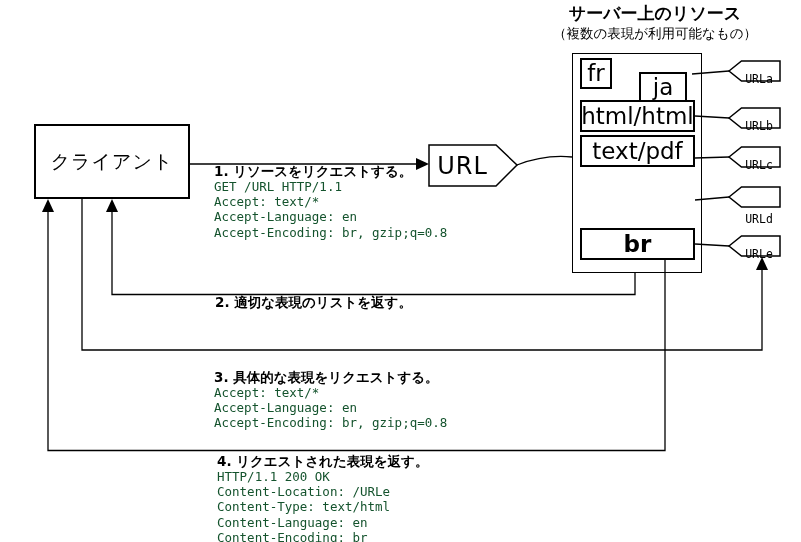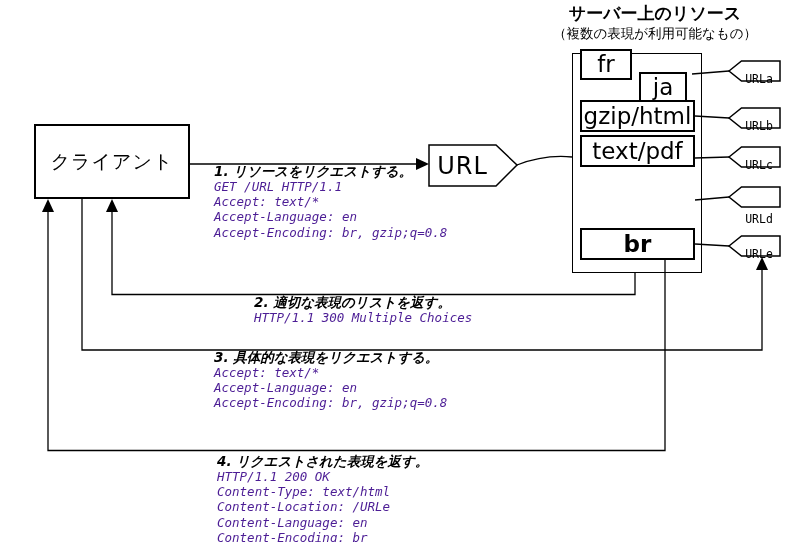--- a/index.html
+++ b/index.html
@@ -13,44 +13,44 @@
 
   
   .hdr{position:absolute;left:500px;top:3px;width:310px;text-align:center;}
   .hdr .t{font-size:17px;font-weight:bold;line-height:21px;}
   .hdr .s{font-size:13.5px;line-height:18px;}
 
   
   #client{left:34px;top:124px;width:156px;height:75px;font-size:19px;font-weight:500;letter-spacing:1px;align-items:center;}
   #server{left:572px;top:53px;width:130px;height:220px;border:1.5px solid #000;background:transparent;}
   .rep{font-size:23px;line-height:1;}
-  #rep-fr{left:580px;top:49px;width:52px;height:31px;}
+  #rep-fr{left:580px;top:58px;width:32px;height:31px;}
   #rep-ja{left:639px;top:72px;width:48px;height:31px;text-align:right;}
   #rep-html{left:580px;top:100px;width:115px;height:32px;}
   #rep-pdf{left:580px;top:135px;width:115px;height:32px;}
   #rep-gzip{left:580px;top:185px;width:115px;height:32px;}
   #rep-br{left:580px;top:228px;width:115px;height:32px;font-weight:bold;}
 
   
   #url-label{left:429px;top:145px;width:67px;height:42px;display:flex;align-items:center;
              justify-content:center;font-size:24px;letter-spacing:1px;}
 
   
   .tag-label{position:absolute;left:738px;width:42px;height:36px;display:flex;align-items:center;
              justify-content:center;font-family:"DejaVu Sans Mono","Liberation Mono",monospace;
              font-size:11.5px;}
   #tag-a{top:61px;} #tag-b{top:108px;} #tag-c{top:147px;} #tag-d{top:201px;} #tag-e{top:236px;}
 
   
-  .step{position:absolute;font-style:italic;}
+  .step{position:absolute;}
   .step-heading{font-size:13.5px;font-weight:bold;line-height:16px;white-space:pre;}
   .mono-line{font-family:"DejaVu Sans Mono","Liberation Mono",monospace;font-size:12.5px;
-             line-height:15.2px;white-space:pre;color:#4c1d95;}
-  #step1{left:214px;top:163px;} #step2{left:215px;top:294px;margin-left:39px;}
-  #step3{left:214px;top:349px;} #step4{left:217px;top:453px;}
+             line-height:15.2px;white-space:pre;color:#14532d;}
+  #step1{left:214px;top:163px;} #step2{left:215px;top:294px;}
+  #step3{left:214px;top:369px;} #step4{left:217px;top:453px;}
 
   svg line,svg path{stroke:#000;stroke-width:1.3;fill:none;}
   svg polygon.head{fill:#000;stroke:none;}
   svg polygon.shape{fill:#fff;stroke:#000;stroke-width:1.5;}
 </style>
 </head>
 <body>
 
 <div id="canvas">
 
@@ -92,52 +92,51 @@
 
   <div class="box" id="client">
     <span>クライアント</span>
   </div>
 
   <div class="abs" id="url-label">URL</div>
 
   <div class="box" id="server"></div>
   <div class="box rep" id="rep-fr">fr</div>
   <div class="box rep" id="rep-ja">ja</div>
-  <div class="box rep" id="rep-html">gzip/html</div>
+  <div class="box rep" id="rep-html">html/html</div>
   <div class="box rep" id="rep-pdf">text/pdf</div>
   <div class="box rep" id="rep-br">br</div>
 
   <div class="tag-label" id="tag-a">URLa</div>
   <div class="tag-label" id="tag-b">URLb</div>
   <div class="tag-label" id="tag-c">URLc</div>
   <div class="tag-label" id="tag-d">URLd</div>
   <div class="tag-label" id="tag-e">URLe</div>
 
   <div class="step" id="step1">
     <div class="step-heading">1. リソースをリクエストする。</div>
     <div class="mono-line">GET /URL HTTP/1.1</div>
     <div class="mono-line">Accept: text/*</div>
     <div class="mono-line">Accept-Language: en</div>
     <div class="mono-line">Accept-Encoding: br, gzip;q=0.8</div>
   </div>
 
   <div class="step" id="step2">
     <div class="step-heading">2. 適切な表現のリストを返す。</div>
-    <div class="mono-line">HTTP/1.1 300 Multiple Choices</div>
   </div>
 
   <div class="step" id="step3">
     <div class="step-heading">3. 具体的な表現をリクエストする。</div>
     <div class="mono-line">Accept: text/*</div>
     <div class="mono-line">Accept-Language: en</div>
     <div class="mono-line">Accept-Encoding: br, gzip;q=0.8</div>
   </div>
 
   <div class="step" id="step4">
     <div class="step-heading">4. リクエストされた表現を返す。</div>
     <div class="mono-line">HTTP/1.1 200 OK</div>
+    <div class="mono-line">Content-Location: /URLe</div>
     <div class="mono-line">Content-Type: text/html</div>
-    <div class="mono-line">Content-Location: /URLe</div>
     <div class="mono-line">Content-Language: en</div>
     <div class="mono-line">Content-Encoding: br</div>
   </div>
 
 </div>
 
 </body></html>

